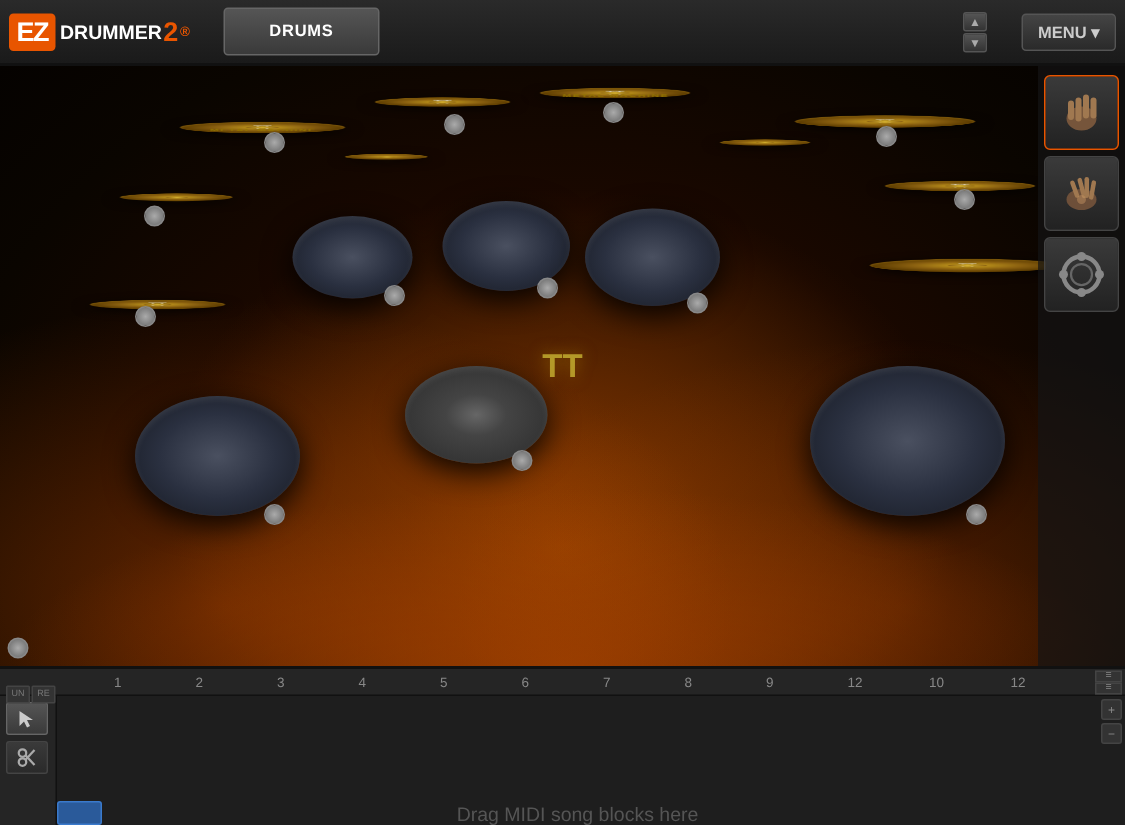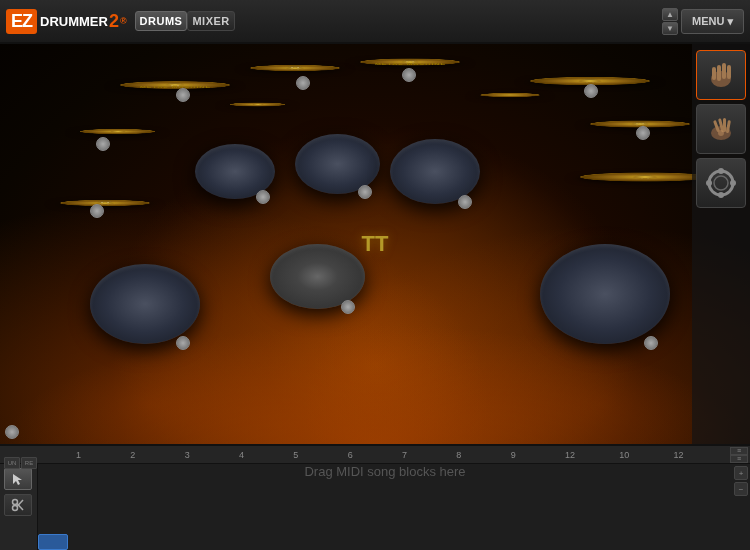--- a/index.html
+++ b/index.html
@@ -13,21 +13,21 @@
     }
 
     
     #header {
       display: flex;
       align-items: center;
       height: 44px;
       background: linear-gradient(180deg, #2a2a2a 0%, #1a1a1a 100%);
       border-bottom: 2px solid #111;
       padding: 0 6px;
-      gap: 0;
+      gap: 14px;
     }
     #logo {
       display: flex;
       align-items: center;
       margin-right: 8px;
     }
     .logo-ez {
       background: #e85500;
       color: white;
       font-weight: 900;
@@ -44,22 +44,22 @@
       margin-left: 3px;
     }
     .logo-2 {
       color: #e85500;
       font-size: 18px;
       font-weight: 900;
       margin-left: 1px;
     }
 
     .nav-tab {
-      height: 20px;
-      padding: 0 4px;
+      height: 32px;
+      padding: 0 30px;
       border: 1px solid #444;
       background: linear-gradient(180deg, #3a3a3a 0%, #252525 100%);
       color: #ccc;
       font-size: 11px;
       font-weight: 700;
       text-transform: uppercase;
       letter-spacing: 0.5px;
       cursor: pointer;
       border-radius: 3px;
     }
@@ -105,21 +105,21 @@
     }
     #menu-btn {
       background: linear-gradient(180deg, #444 0%, #2a2a2a 100%);
       color: #ccc;
       border: 1px solid #555;
       padding: 5px 10px;
       font-size: 11px;
       font-weight: 700;
       border-radius: 3px;
       cursor: pointer;
-      margin-left: 0;
+      margin-left: 20px;
     }
 
     
     #drum-area {
       width: 750px;
       height: 400px;
       position: relative;
       overflow: hidden;
       background: #0a0a0a;
     }
@@ -338,21 +338,21 @@
       align-items: center;
       justify-content: center;
       color: #aaa;
       font-size: 12px;
     }
     .tool-btn.active { background: linear-gradient(180deg, #555 0%, #3a3a3a 100%); border-color: #666; }
 
     #drag-area {
       flex: 1;
       display: flex;
-      align-items: flex-start;
+      align-items: flex-end;
       justify-content: center;
       color: #555;
       font-size: 14px;
       position: relative;
     }
     #drag-text {
       color: #555;
       font-size: 13px;
     }
 
@@ -414,21 +414,20 @@
 
 <div id="header">
   <div id="logo">
     <span class="logo-ez">EZ</span>
     <span class="logo-drummer">DRUMMER</span>
     <span class="logo-2">2</span>
     <sup style="color:#e85500;font-size:9px;margin-left:1px;font-weight:700;">®</sup>
   </div>
 
   <button class="nav-tab active">DRUMS</button>
-  <button class="nav-tab">MIXER</button>
 
   <div id="preset-area">
     <div class="preset-arrows">
       <div class="preset-arrow">▲</div>
       <div class="preset-arrow">▼</div>
     </div>
     <button id="menu-btn">MENU ▾</button>
   </div>
 </div>
 

